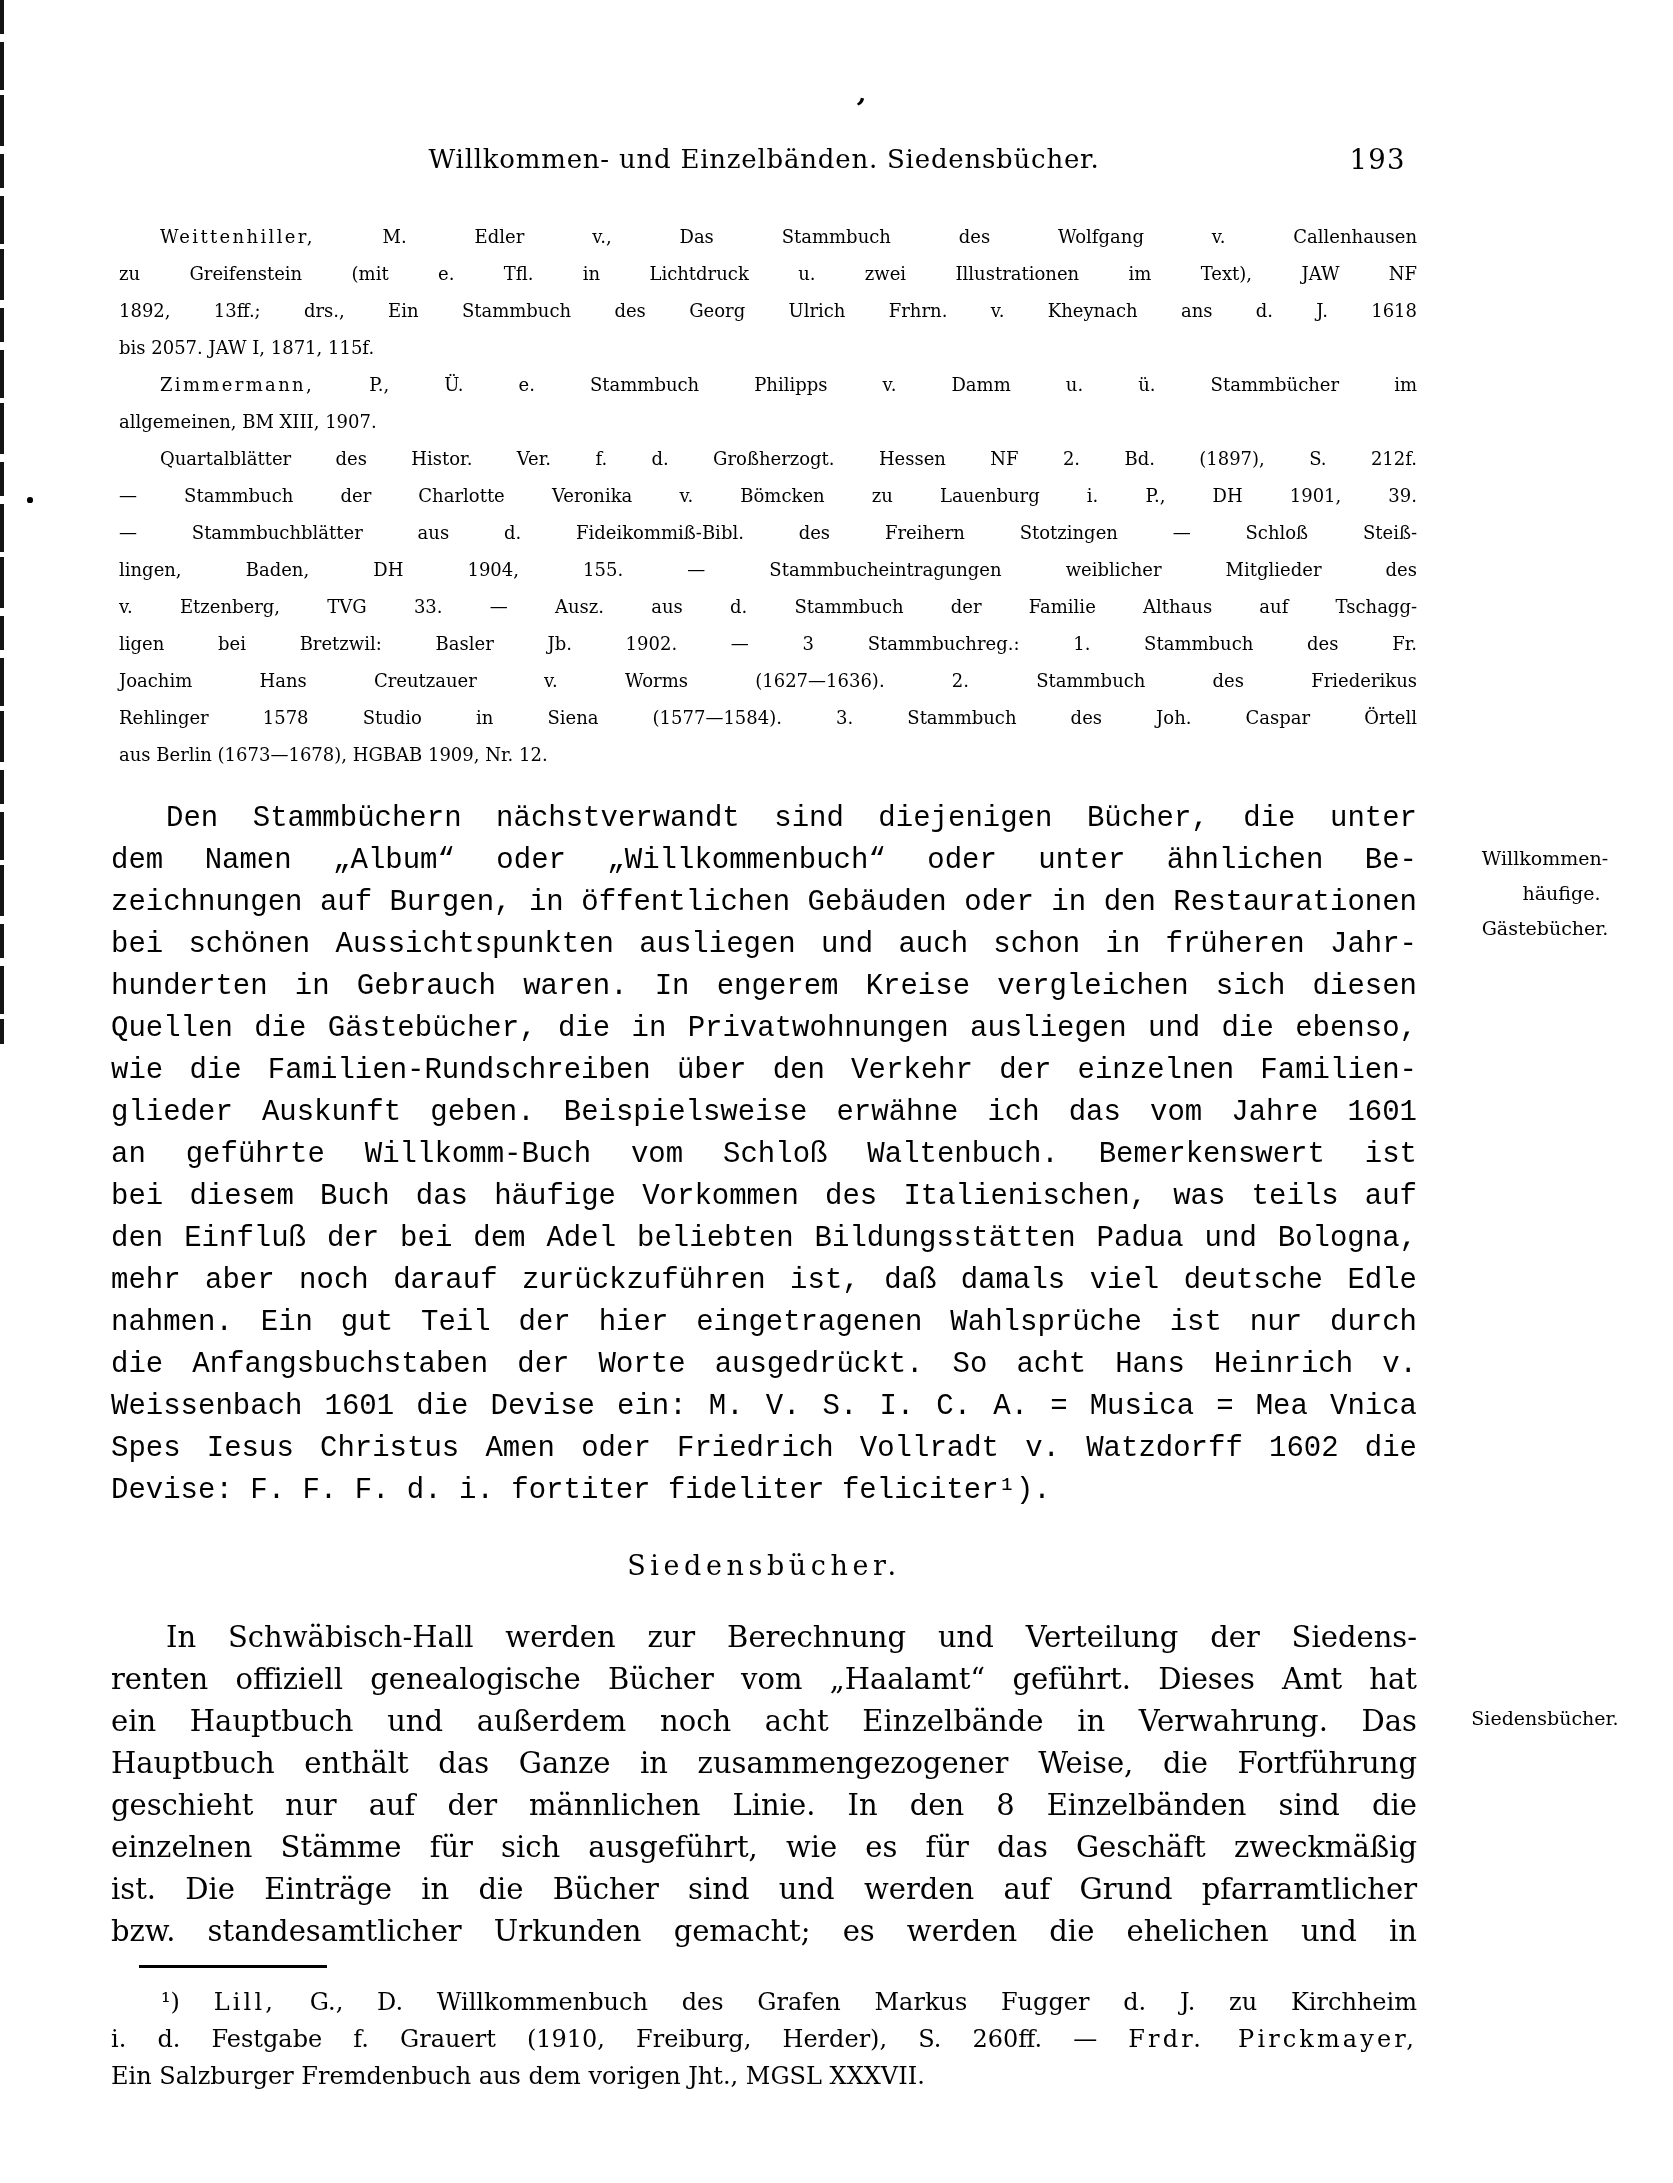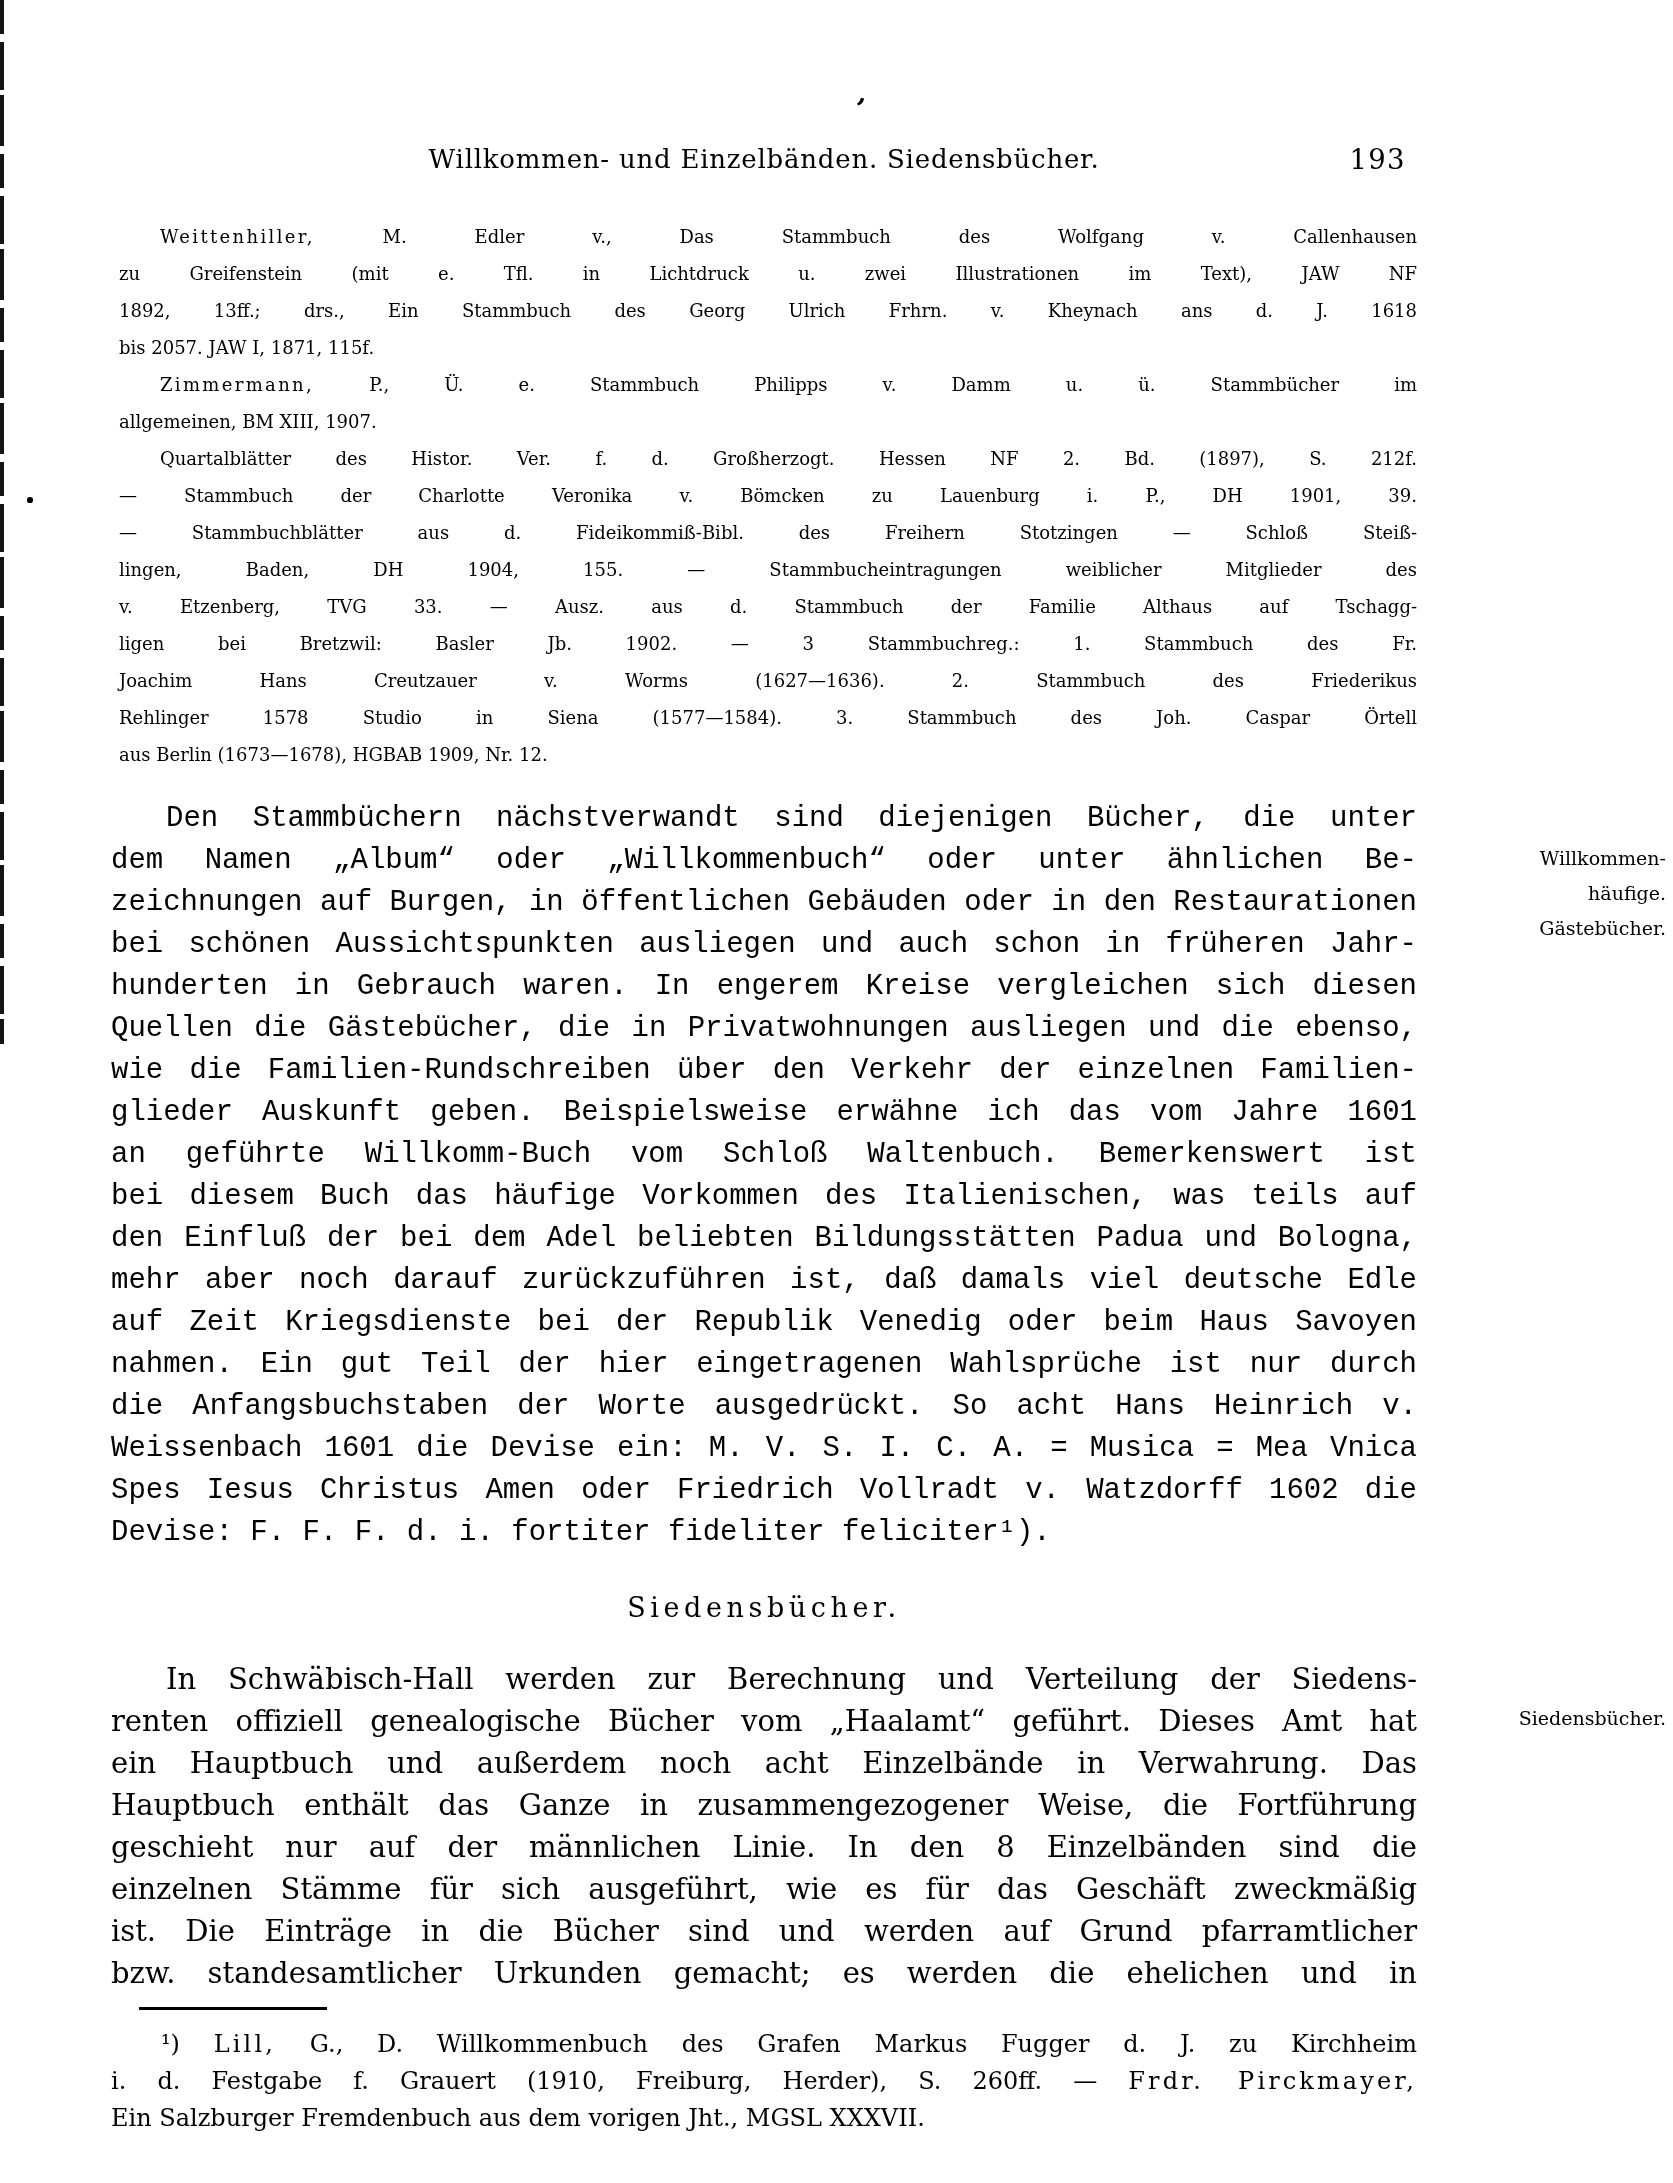--- a/index.html
+++ b/index.html
@@ -17,21 +17,21 @@
   .biblio .line.indent{text-indent:41px;}
   .para{font-size:29px;line-height:42px;}
   .para .line.indent{text-indent:55px;}
   .para1{margin-top:24.5px;font-family:Liberation Mono, monospace;}
   .section-heading{margin:38px 0 0 0;height:35px;text-align:center;font-weight:normal;
     font-size:27px;letter-spacing:0.17em;}
   .para2{margin-top:31px;}
   .footnote-rule{margin:13px 0 0 28px;width:188px;height:3.9px;background:#000;}
   .footnote{margin-top:15.7px;font-size:24px;line-height:37px;}
   .footnote .line.indent{text-indent:50px;}
-  .margin-note{position:absolute;left:1424px;width:242px;font-size:19px;line-height:35px;text-align:right;}
+  .margin-note{position:absolute;left:1424px;width:242px;font-size:19px;line-height:35px;text-align:center;}
   .mn1{top:841px;}
   .mn1 .mn-cont{padding-left:33px;}
   .mn2{top:1701px;}
   
   .edge-artifact{
     position:absolute;left:0;top:0;width:3.5px;height:1044px;
     background:repeating-linear-gradient(to bottom,
       #000 0 34px, transparent 34px 42px,
       #000 42px 90px, transparent 90px 95px,
       #000 95px 146px, transparent 146px 154px);
@@ -81,21 +81,20 @@
         <div class="line"><span>zeichnungen auf Burgen, in öffentlichen Gebäuden oder in den Restaurationen</span></div>
         <div class="line"><span>bei schönen Aussichtspunkten ausliegen und auch schon in früheren Jahr-</span></div>
         <div class="line"><span>hunderten in Gebrauch waren.  In engerem Kreise vergleichen sich diesen</span></div>
         <div class="line"><span>Quellen die Gästebücher, die in Privatwohnungen ausliegen und die ebenso,</span></div>
         <div class="line"><span>wie die Familien-Rundschreiben über den Verkehr der einzelnen Familien-</span></div>
         <div class="line"><span>glieder Auskunft geben.  Beispielsweise erwähne ich das vom Jahre 1601</span></div>
         <div class="line"><span>an geführte Willkomm-Buch vom Schloß Waltenbuch.  Bemerkenswert ist</span></div>
         <div class="line"><span>bei diesem Buch das häufige Vorkommen des Italienischen, was teils auf</span></div>
         <div class="line"><span>den Einfluß der bei dem Adel beliebten Bildungsstätten Padua und Bologna,</span></div>
         <div class="line"><span>mehr aber noch darauf zurückzuführen ist, daß damals viel deutsche Edle</span></div>
-        <div class="line"><span>auf Zeit Kriegsdienste bei der Republik Venedig oder beim Haus Savoyen</span></div>
         <div class="line"><span>nahmen.  Ein gut Teil der hier eingetragenen Wahlsprüche ist nur durch</span></div>
         <div class="line"><span>die Anfangsbuchstaben der Worte ausgedrückt.  So acht Hans Heinrich v.</span></div>
         <div class="line"><span>Weissenbach 1601 die Devise ein: M. V. S. I. C. A. = Musica = Mea Vnica</span></div>
         <div class="line"><span>Spes Iesus Christus Amen oder Friedrich Vollradt v. Watzdorff 1602 die</span></div>
         <div class="line last"><span>Devise: F. F. F. d. i. fortiter fideliter feliciter¹).</span></div>
       </div>
 
     <h2 class="section-heading">Siedensbücher.</h2>
 
     <div class="para para2 text-block">

